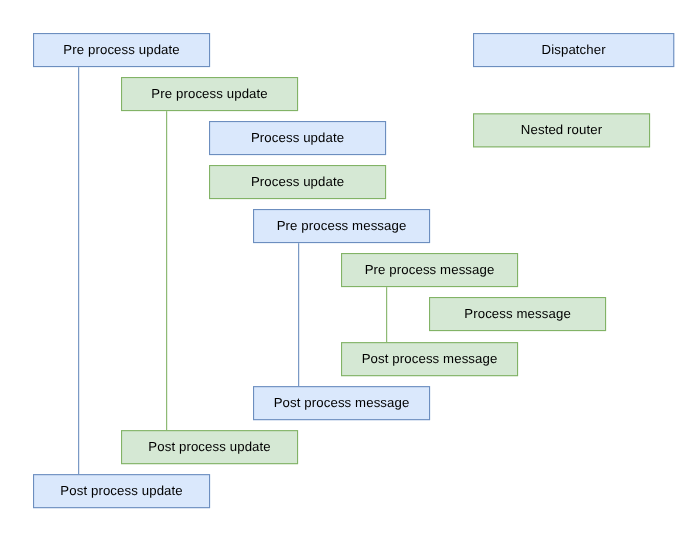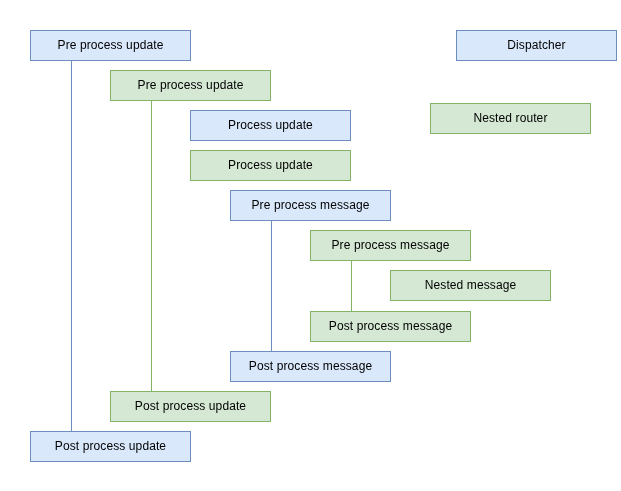--- a/index.html
+++ b/index.html
@@ -80,36 +80,36 @@
       <div class="node green" style="left: 190px; top: 150px; width: 161px; height: 31px;">
         <span>Process update</span>
       </div>
       <div class="node blue" style="left: 230px; top: 190px; width: 161px; height: 31px;">
         <span>Pre process message</span>
       </div>
       <div class="node green" style="left: 310px; top: 230px; width: 161px; height: 31px;">
         <span>Pre process message</span>
       </div>
       <div class="node green" style="left: 390px; top: 270px; width: 161px; height: 31px;">
-        <span>Nested message</span>
+        <span>Process message</span>
       </div>
       <div class="node green" style="left: 310px; top: 311px; width: 161px; height: 31px;">
         <span>Post process message</span>
       </div>
       <div class="node blue" style="left: 230px; top: 351px; width: 161px; height: 31px;">
         <span>Post process message</span>
       </div>
       <div class="node green" style="left: 110px; top: 391px; width: 161px; height: 31px;">
         <span>Post process update</span>
       </div>
       <div class="node blue" style="left: 30px; top: 431px; width: 161px; height: 31px;">
         <span>Post process update</span>
       </div>
     </div>
   <div id="legend-layer" class="legend-group">
-      <div class="node blue" style="left: 456px; top: 30px; width: 161px; height: 31px; text-align: right;">
+      <div class="node blue" style="left: 430px; top: 30px; width: 183px; height: 31px; text-align: right;">
         <span>Dispatcher</span>
       </div>
       <div class="node green" style="left: 430px; top: 70px; width: 161px; height: 31px; margin-top: 33px;">
         <span>Nested router</span>
       </div>
     </div>
 </div>
 
 </body></html>

